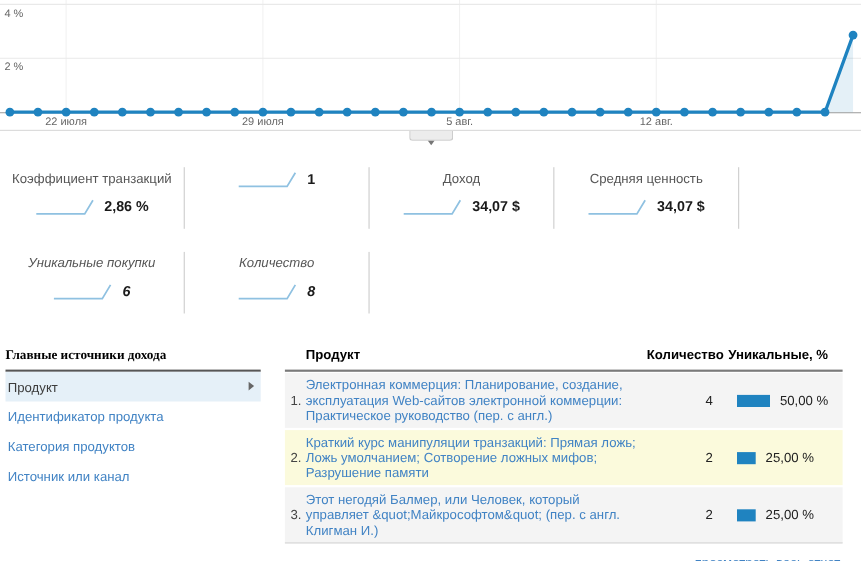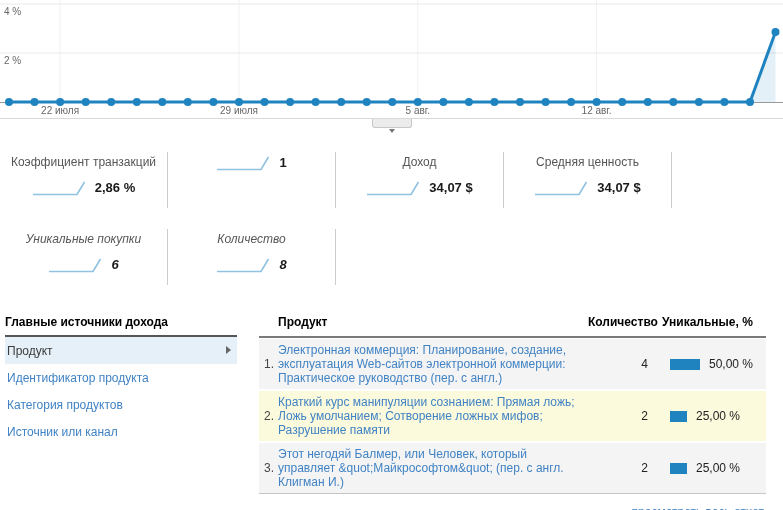--- a/index.html
+++ b/index.html
@@ -33,21 +33,21 @@
   }
   .metric-label { font-size:12px; color:#565656; margin-bottom:11px; }
   .metric-line { display:flex; align-items:flex-start; justify-content:center; gap:7px; }
   .spark { width:56px; height:16px; }
   .metric-value { font-size:13px; font-weight:bold; color:#1a1a1a; }
   
   .report { display:flex; margin-top:27px; }
   .sidebar { width:232px; margin-left:5px; flex:none; }
   .sidebar-title {
     font-size:12px; font-weight:bold; color:#000;
-    padding:3px 0 6px 0; border-bottom:2px solid #565656;
+    padding:3px 0 6px 0; border-bottom:2px solid #565656;font-family:Liberation Serif, serif;
   }
   .sidebar-item {
     font-size:12px; color:#4183c4; padding:7px 8px 6px 2px;
     cursor:pointer; position:relative;
   }
   .sidebar-item.selected { background:#e5f0f8; color:#3c3c3c; }
   .sidebar-item .arrow {
     position:absolute; right:6px; top:9px; width:0; height:0;
     border-top:4px solid transparent; border-bottom:4px solid transparent;
     border-left:5px solid #666;
@@ -222,21 +222,21 @@
         <div class="row-num">1.</div>
         <a class="prod-link">Электронная коммерция: Планирование, создание, эксплуатация Web-сайтов электронной коммерции: Практическое руководство (пер. с англ.)</a>
         <div class="qty-val">4</div>
         <div class="bar-cell">
           <span class="qty-bar" style="width: 30px;"></span>
           <span class="pct-label">50,00 %</span>
         </div>
       </div>
       <div class="t-grid t-row row-yellow">
         <div class="row-num">2.</div>
-        <a class="prod-link">Краткий курс манипуляции сознанием: Прямая ложь; Ложь умолчанием; Сотворение ложных мифов; Разрушение памяти</a>
+        <a class="prod-link">Краткий курс манипуляции транзакций: Прямая ложь; Ложь умолчанием; Сотворение ложных мифов; Разрушение памяти</a>
         <div class="qty-val">2</div>
         <div class="bar-cell">
           <span class="qty-bar" style="width: 17px;"></span>
           <span class="pct-label">25,00 %</span>
         </div>
       </div>
       <div class="t-grid t-row row-gray">
         <div class="row-num">3.</div>
         <a class="prod-link">Этот негодяй Балмер, или Человек, который управляет &amp;quot;Майкрософтом&amp;quot; (пер. с англ. Клигман И.)</a>
         <div class="qty-val">2</div>

